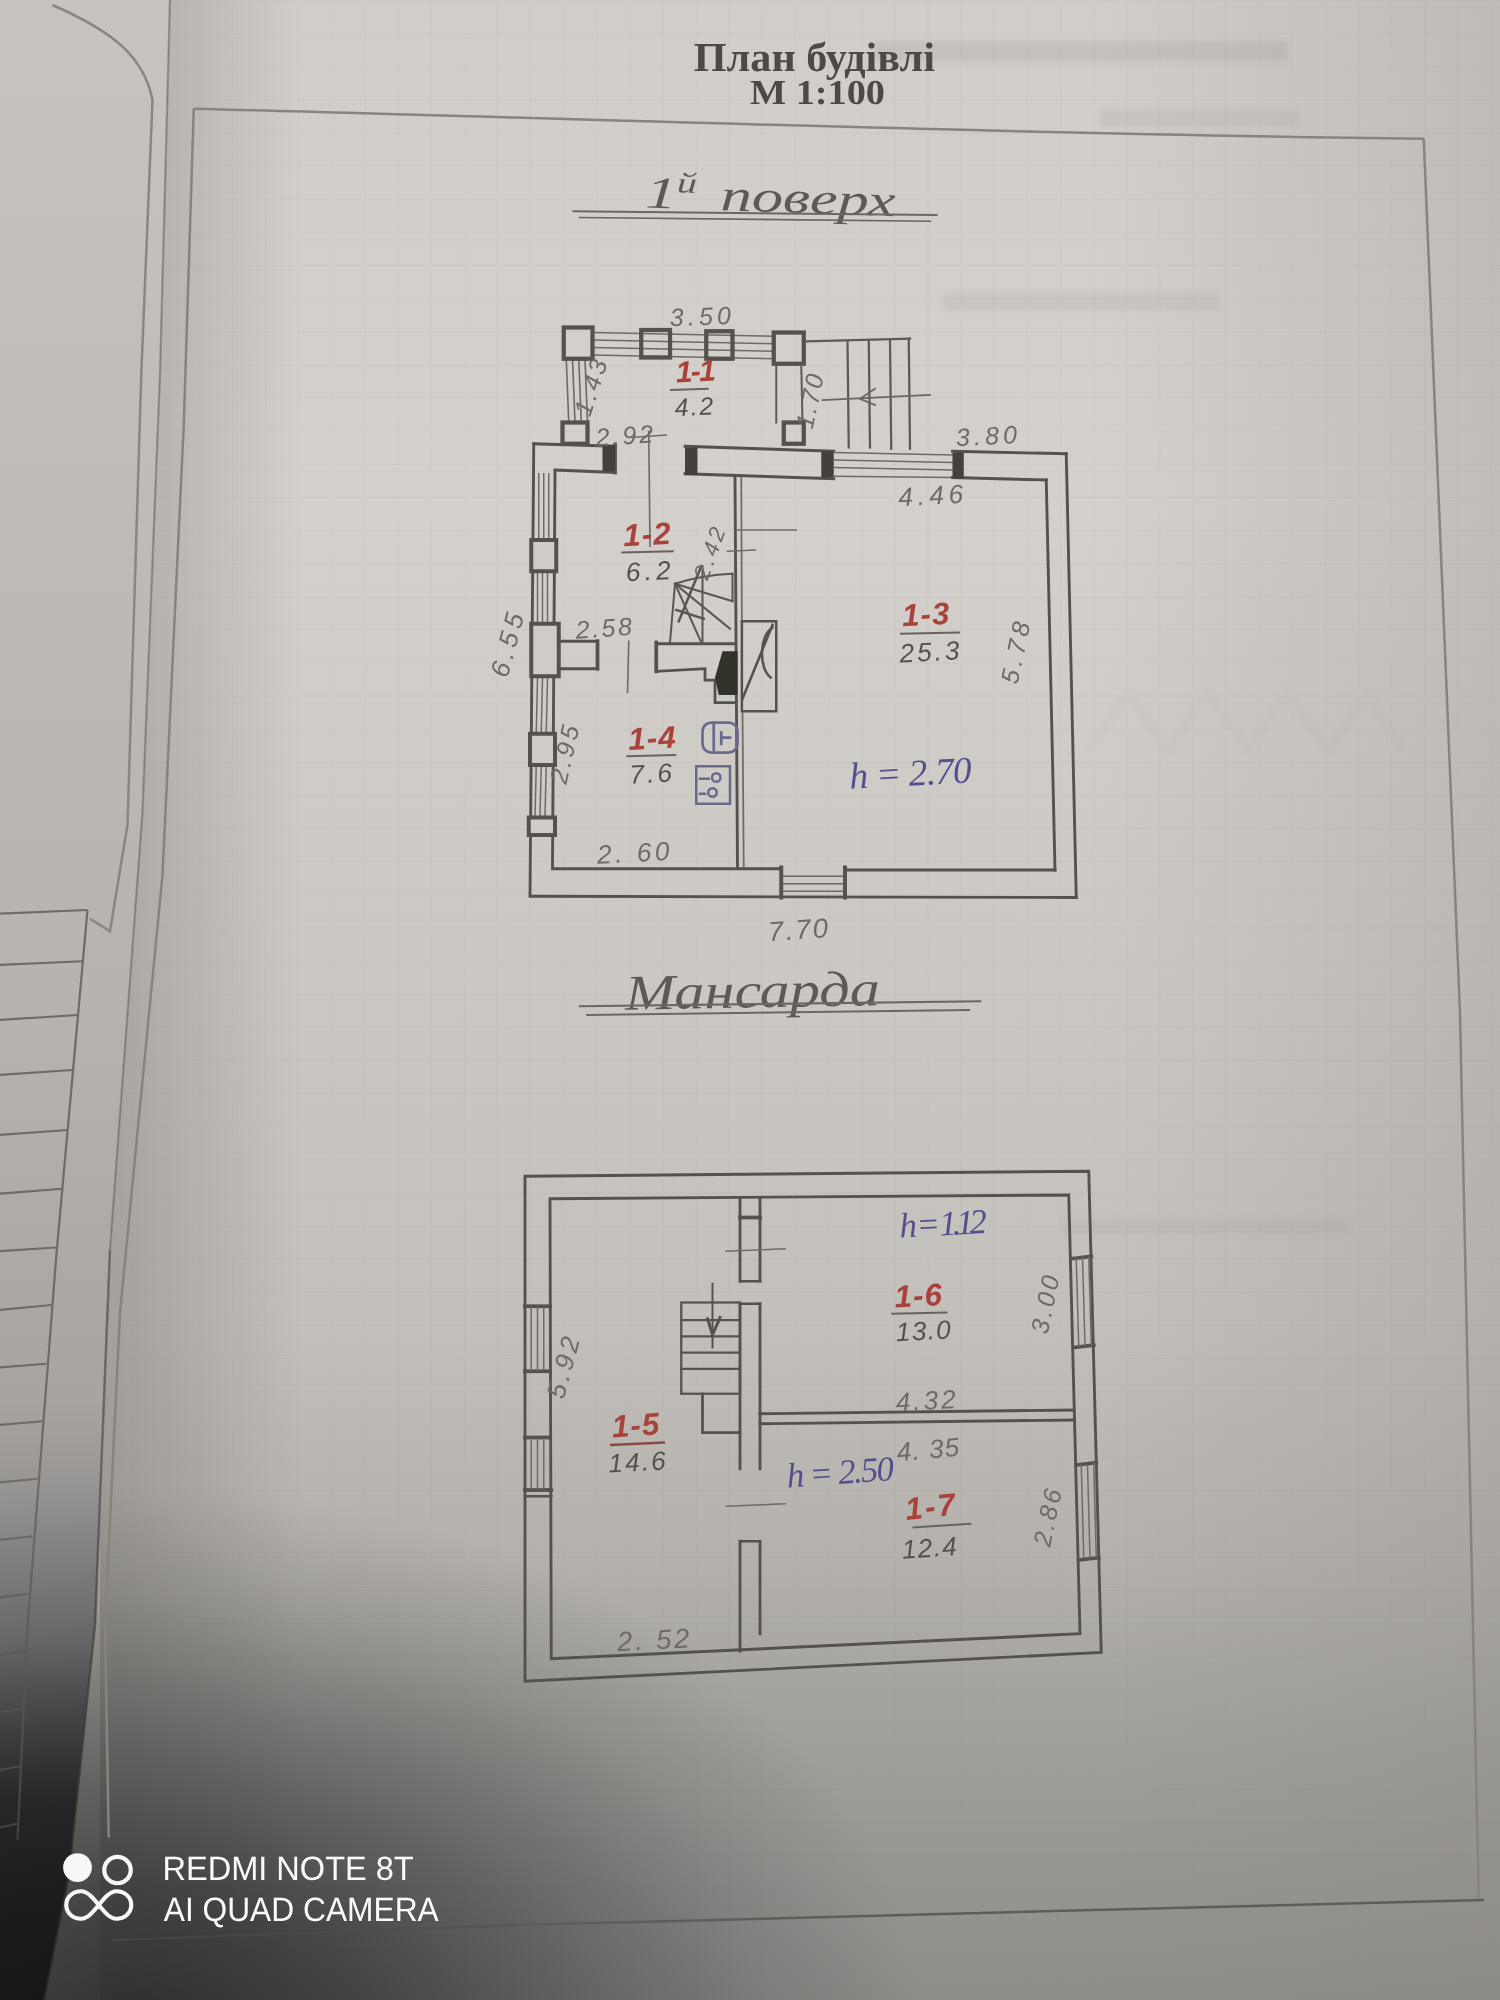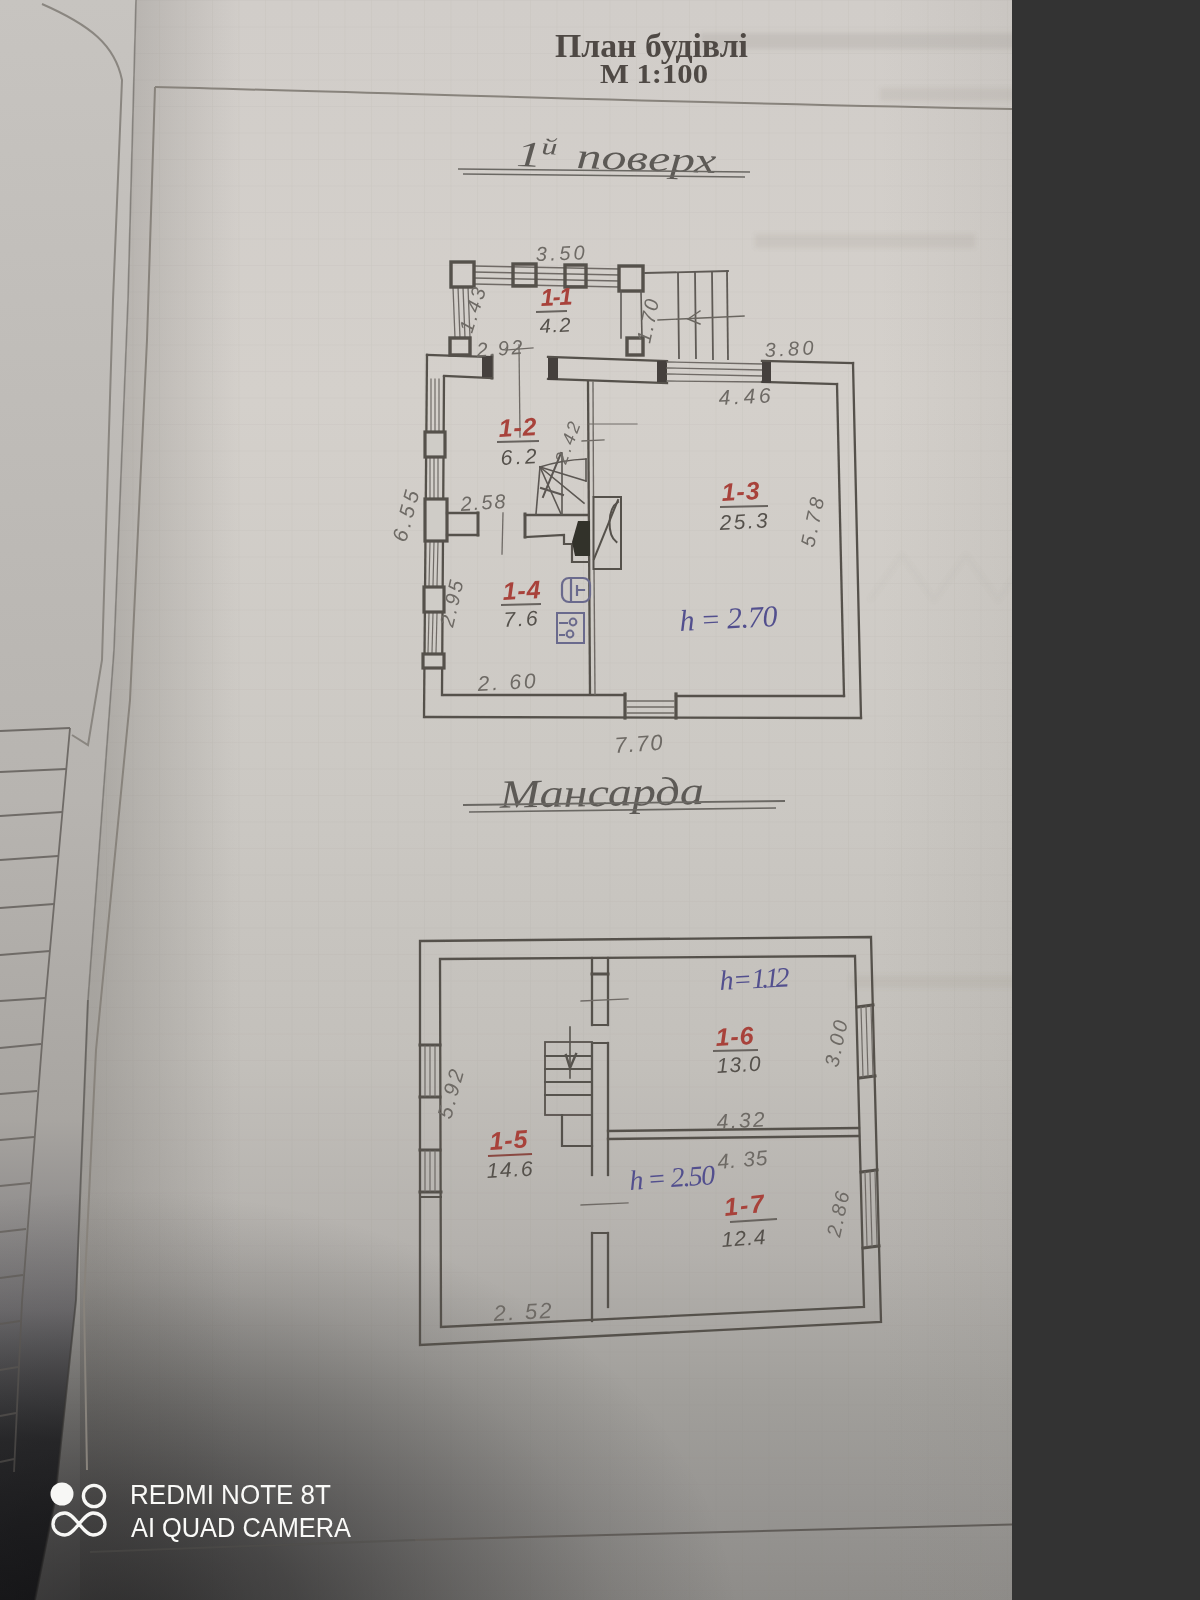--- a/index.html
+++ b/index.html
@@ -1,16 +1,16 @@
 <!DOCTYPE html>
 <html><head>
 <meta charset="utf-8">
 <style>
 html,body{margin:0;padding:0;background:#333;}
-#stage{position:relative;width:1012px;height:1600px;overflow:hidden;font-family:"Liberation Sans",sans-serif;}
+#stage{position:relative;width:1200px;height:1600px;overflow:hidden;font-family:"Liberation Sans",sans-serif;}
 svg{position:absolute;left:0;top:0;}
 </style>
 </head>
 <body>
 <div id="stage">
 <svg width="1200" height="1600" viewBox="0 0 1200 1600">
 <defs>
   <linearGradient id="pageGrad" x1="0" y1="0" x2="0" y2="1600" gradientUnits="userSpaceOnUse">
     <stop offset="0" stop-color="#d1cdc9"></stop>
     <stop offset="0.25" stop-color="#d4d0cb"></stop>

